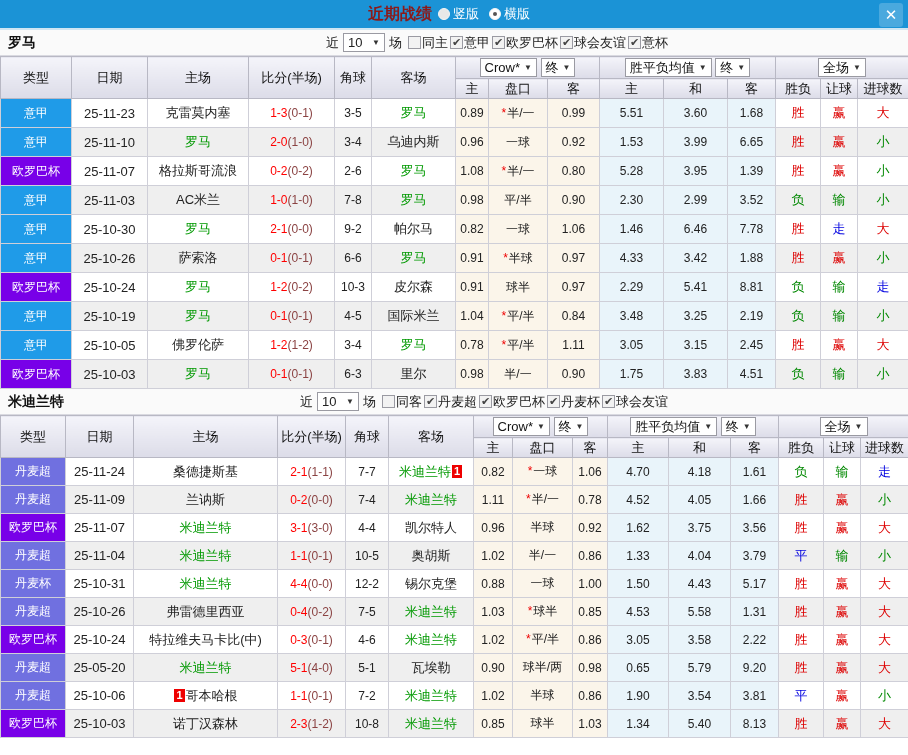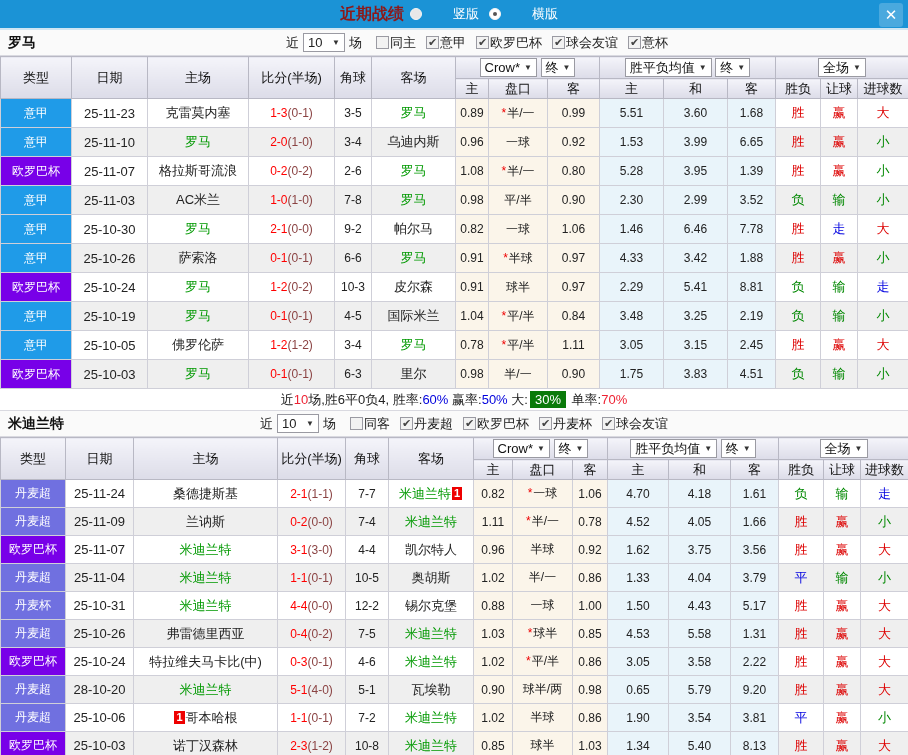--- a/index.html
+++ b/index.html
@@ -9,37 +9,37 @@
   
   .titlebar { height:30px; background:#1b93d6; border-bottom:2px solid #cfe6f3;
     display:flex; align-items:center; justify-content:center; position:relative; }
   .titlebar .title { color:#8b1a1a; font-weight:bold; font-size:16px; margin-right:6px; }
   .radio-item { display:inline-flex; align-items:center; margin-right:10px; }
   .radio { width:12px; height:12px; border-radius:50%; background:#e8e8e8;
     border:1px solid #f5f5f5; display:inline-block; margin-right:3px; position:relative; }
   .radio.on { background:#fff; }
   .radio.on::after { content:""; position:absolute; left:3px; top:3px; width:4px; height:4px;
     border-radius:50%; background:#555; }
-  .radio-label { color:#fff; font-size:13px;margin-left:28px; }
+  .radio-label { color:#fff; font-size:13px; }
   .close-btn { position:absolute; right:5px; top:3px; width:24px; height:24px; border-radius:3px;
     background:#4aa9de; color:#fff; font-size:15px; font-weight:bold; text-align:center;
     line-height:24px; cursor:pointer; }
 
   
   .section-header { height:26px; display:flex; align-items:center; background:#fafafa;
     border-bottom:1px solid #d9d9e0; padding:0 8px; }
   .team-name { font-weight:bold; font-size:14px; color:#111; }
   .filter-bar { margin-left:auto; margin-right:232px; display:flex; align-items:center; gap:4px;
     white-space:nowrap; font-size:13px; }
   .dd { display:inline-flex; align-items:center; border:1px solid #9a9aa2; background:#fff;
     padding:0 4px; height:19px; cursor:pointer; }
   .dd .arrow { font-size:8px; margin-left:4px; color:#333; }
   .count-dd { min-width:42px; justify-content:space-between; }
   .filters { display:inline-flex; align-items:center; }
-  .filter { display:inline-flex; align-items:center; margin-left:10px;justify-content:space-between; }
+  .filter { display:inline-flex; align-items:center; margin-left:2px;justify-content:space-between; }
   .cb { width:13px; height:13px; border:1px solid #9a9aa2; background:#f2f2f2; display:inline-block;
     font-size:11px; line-height:11px; text-align:center; color:#444; cursor:pointer; }
   .cb-label { margin-left:1px; }
 
   
   table { border-collapse:collapse; table-layout:fixed; width:908px; }
   th, td { border:1px solid #cfcfd8; text-align:center; overflow:hidden; white-space:nowrap; }
   thead th { background:linear-gradient(#f4f4fa,#dcdce8); border-color:#b8b8c4;
     font-weight:normal; font-size:13px; height:20px; color:#111; }
   thead .group-row th { height:22px; }
@@ -348,21 +348,20 @@
           <td class="odds">0.90</td>
           <td class="avg">1.75</td>
           <td class="avg">3.83</td>
           <td class="avg">4.51</td>
           <td class="res" style="color:#008800">负</td>
           <td class="res" style="color:#008800">输</td>
           <td class="res" style="color:#008800">小</td>
         </tr>
       </tbody>
   </table>
-  <div class="summary"><span>近</span><span class="sum-red">10</span><span>场,胜6平0负4, </span><span>胜率:</span><span class="sum-blue">60%</span><span> 赢率:</span><span class="sum-blue">50%</span><span> 大:</span><span class="sum-green-badge">30%</span><span> 单率:</span><span class="sum-red">70%</span></div>
 </div>
 
 <div class="section">
   <div class="section-header">
     <span class="team-name">米迪兰特</span>
     <span class="filter-bar">
       <span>近</span>
       <span class="dd count-dd">
           <span>10</span>
           <span class="arrow">▼</span>
@@ -572,21 +571,21 @@
           <td class="odds">0.86</td>
           <td class="avg">3.05</td>
           <td class="avg">3.58</td>
           <td class="avg">2.22</td>
           <td class="res" style="color:#dd0000">胜</td>
           <td class="res" style="color:#dd0000">赢</td>
           <td class="res" style="color:#dd0000">大</td>
         </tr>
         <tr class="alt">
           <td class="league" style="background:#7070e0">丹麦超</td>
-          <td class="date">28-10-20</td>
+          <td class="date">25-05-20</td>
           <td class="team"><span class="tname self">米迪兰特</span></td>
           <td class="score"><span class="sc">5-1</span><span class="half">(4-0)</span></td>
           <td class="corners">5-1</td>
           <td class="team"><span class="tname">瓦埃勒</span></td>
           <td class="odds">0.90</td>
           <td class="odds hcp">球半/两</td>
           <td class="odds">0.98</td>
           <td class="avg">0.65</td>
           <td class="avg">5.79</td>
           <td class="avg">9.20</td>

